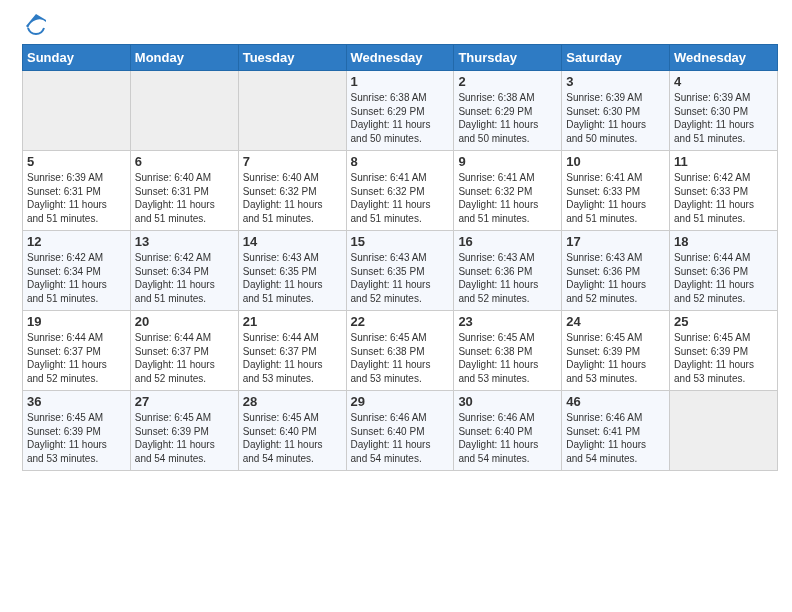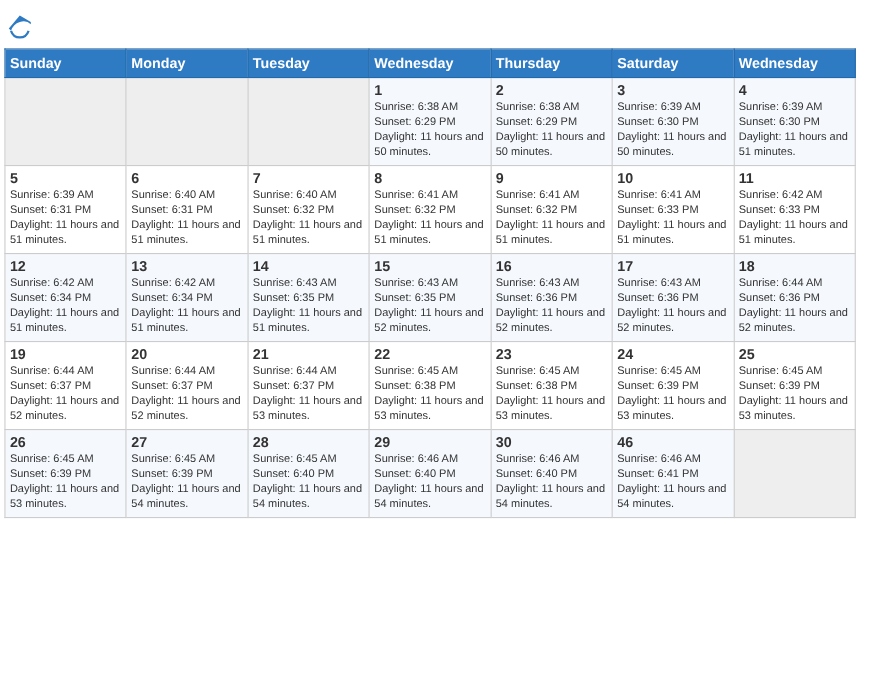--- a/index.html
+++ b/index.html
@@ -7,21 +7,21 @@
       font-family: Arial, sans-serif;
       background: #fff;
       width: 792px;
       height: 612px;
       overflow: hidden;
     }
     .page {
       width: 792px;
       min-height: 612px;
       background: #fff;
-      padding: 10px 14px 10px 4px;
+      padding: 10px 14px 10px 22px;
     }
     .header {
       display: flex;
       justify-content: space-between;
       align-items: flex-start;
       margin-bottom: 8px;
     }
     .logo {
       display: flex;
       align-items: center;
@@ -297,21 +297,21 @@
           </td>
           <td>
             <span class="day-number">25</span>
             <div class="day-info" style="white-space: pre-line;">Sunrise: 6:45 AM
 Sunset: 6:39 PM
 Daylight: 11 hours and 53 minutes.</div>
           </td>
         </tr>
         <tr>
           <td>
-            <span class="day-number">26</span>
+            <span class="day-number">36</span>
             <div class="day-info" style="white-space: pre-line;">Sunrise: 6:45 AM
 Sunset: 6:39 PM
 Daylight: 11 hours and 53 minutes.</div>
           </td>
           <td>
             <span class="day-number">27</span>
             <div class="day-info" style="white-space: pre-line;">Sunrise: 6:45 AM
 Sunset: 6:39 PM
 Daylight: 11 hours and 54 minutes.</div>
           </td>

